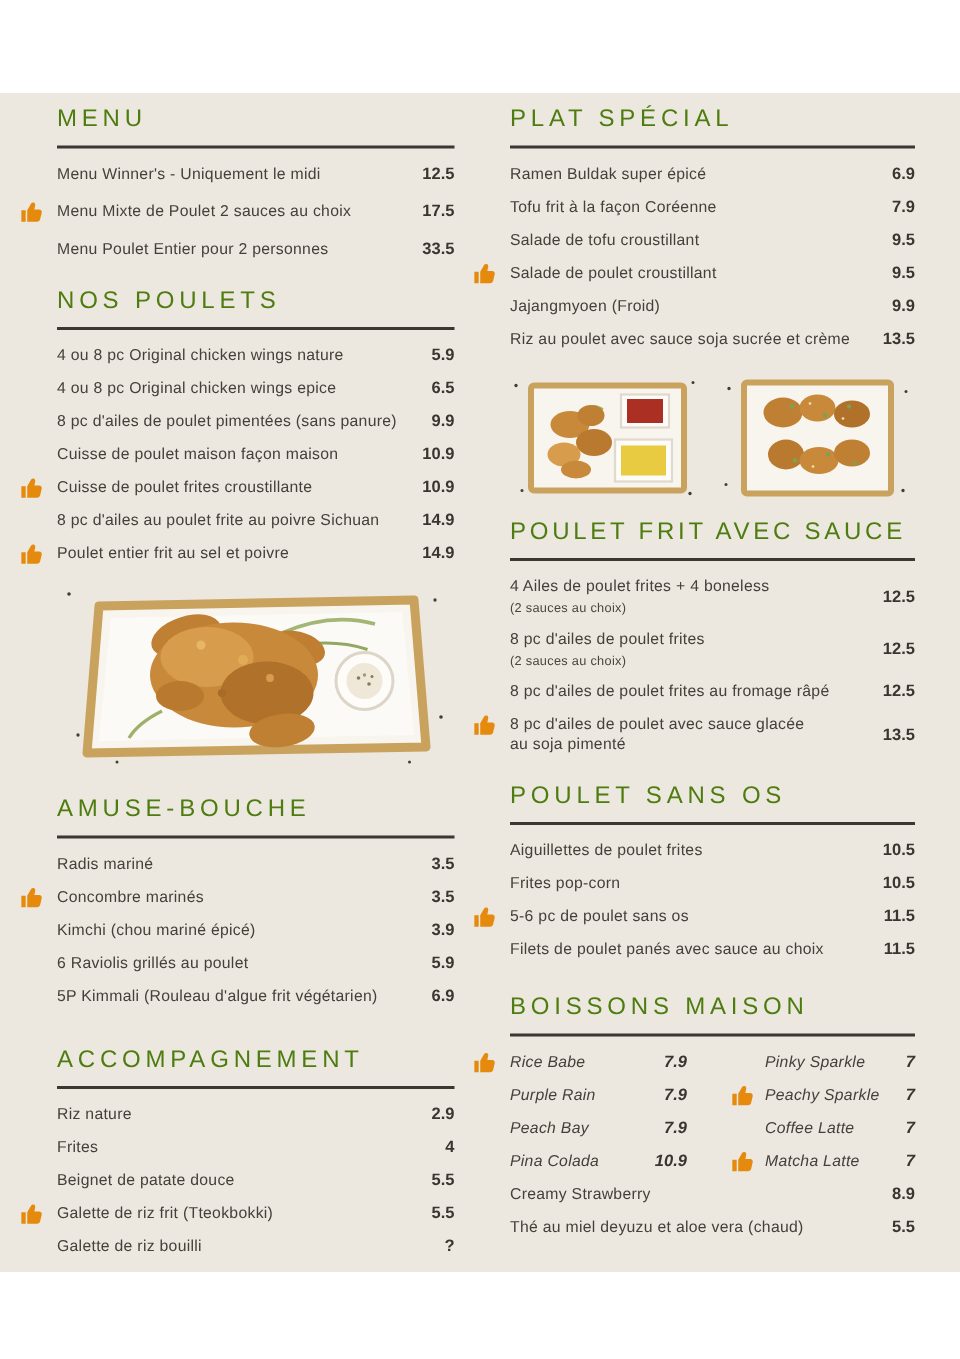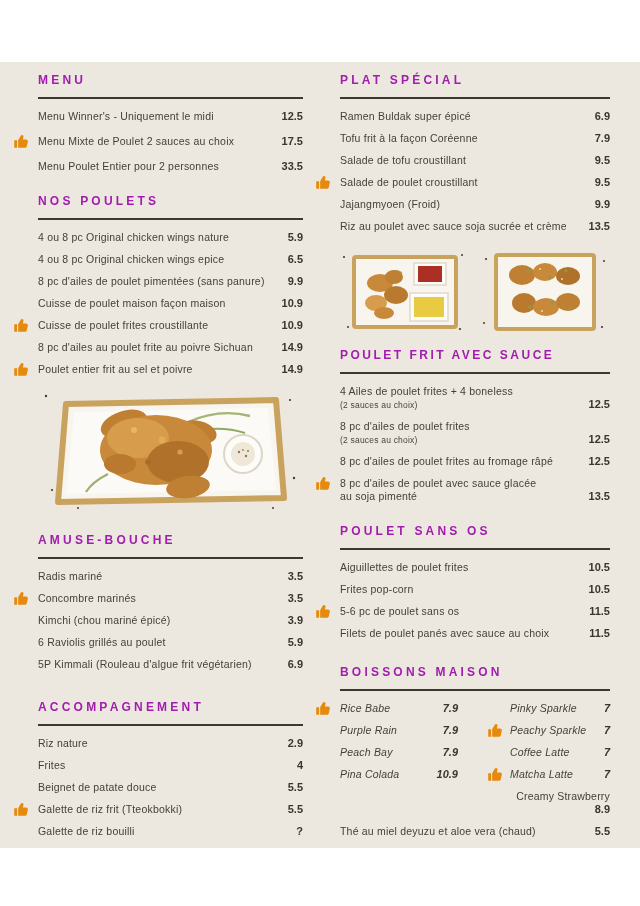--- a/index.html
+++ b/index.html
@@ -10,30 +10,30 @@
   .band{
     position:absolute;top:62px;left:0;width:640px;height:786px;
     background:#ece7df;overflow:hidden;
   }
   .cols{display:flex;padding-top:8px;}
   .col{display:block;}
   .col-left{margin-left:38px;width:265px;}
   .col-right{margin-left:37px;width:270px;}
 
   .sec-heading{
-    font-size:12px;font-weight:bold;color:#a21caf;
+    font-size:16px;font-weight:normal;color:#4d7c0f;
     letter-spacing:3.2px;line-height:20px;white-space:nowrap;
   }
   .sec-wide .sec-heading{letter-spacing:2.5px;}
   .sec-rule{height:2px;background:#3b3733;margin-top:7px;}
   .items{margin-top:11px;}
 
   .row{
     position:relative;display:flex;justify-content:space-between;
-    align-items:flex-end;margin-bottom:9px;
+    align-items:center;margin-bottom:9px;
   }
   .sec-menu .row{margin-bottom:12px;}
   .nm{min-width:0;}
   .nmline{
     display:block;font-size:10.5px;color:#45403a;letter-spacing:0.2px;
     line-height:13px;white-space:nowrap;
   }
   .nm.wrap .nmline{white-space:normal;max-width:205px;}
   .note{
     font-size:8.5px;color:#4a443d;letter-spacing:0.2px;
@@ -44,21 +44,21 @@
     margin-left:8px;white-space:nowrap;
   }
   .thumbwrap{position:absolute;left:-25px;top:-1px;width:17px;height:15px;}
   .thumbwrap svg{width:17px;height:15px;display:block;}
   .dright .thumbwrap{left:-23px;}
 
   .drow{display:flex;margin-bottom:9px;}
   .drow .row{margin-bottom:0;font-style:italic;}
   .dleft{width:118px;display:flex;justify-content:space-between;}
   .dright{margin-left:52px;flex:1;display:flex;justify-content:space-between;}
-  .fullrows-gap{margin-top:4px;flex-direction:column;}
+  .fullrows-gap{margin-top:4px;}
 
   .photo{display:block;}
   .photo-large{margin-top:14px;width:265px;height:124px;}
   .photo-pair{display:flex;gap:12px;margin-top:16px;height:86px;}
   .photo-pair svg{display:block;}
 
   .mt10{margin-top:10px;}
   .mt16{margin-top:16px;}
   .mt18{margin-top:18px;}
   .mt22{margin-top:22px;}

